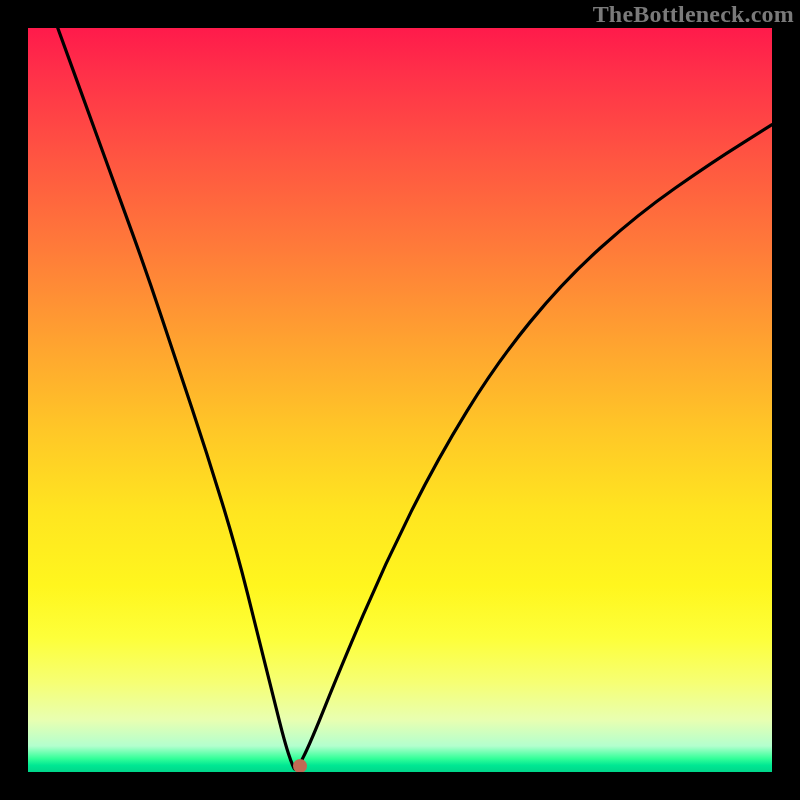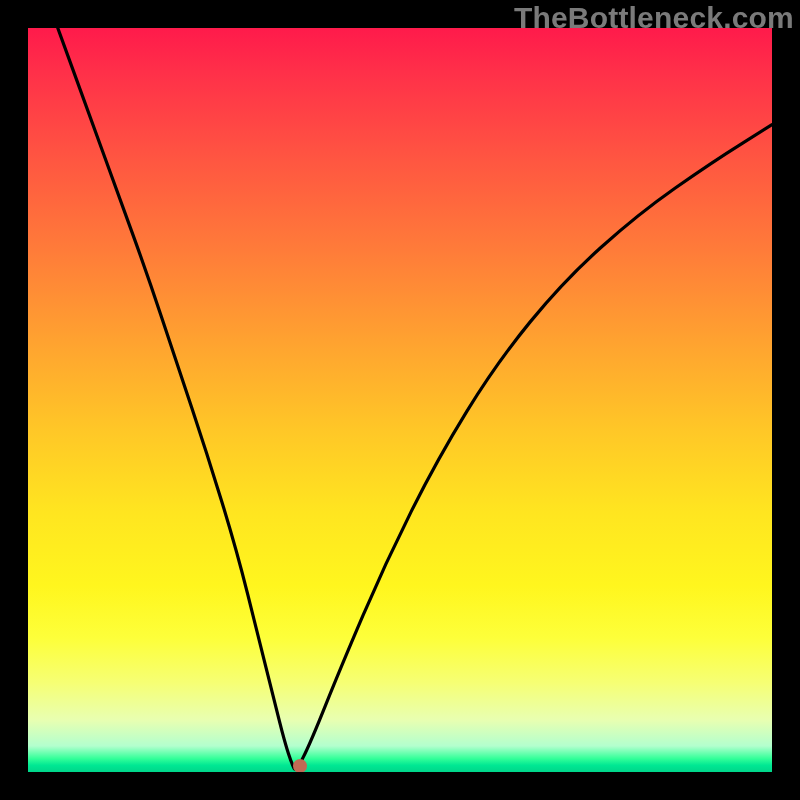--- a/index.html
+++ b/index.html
@@ -48,22 +48,22 @@
       #b3ffce 96.5%,
       #33ff99 98.2%,
       #00e893 99.1%,
       #00d68a 100%
     );
   }
   .watermark {
     position: absolute;
     top: 1px;
     right: 6px;
-    font-family: Liberation Sans, sans-serif;
-    font-size: 30px;
+    font-family: Liberation Serif, serif;
+    font-size: 24px;
     font-weight: 600;
     color: #7a7a7a;
     letter-spacing: 0.2px;
   }
   svg.curve {
     position: absolute;
     left: 0;
     top: 0;
     width: 744px;
     height: 744px;

